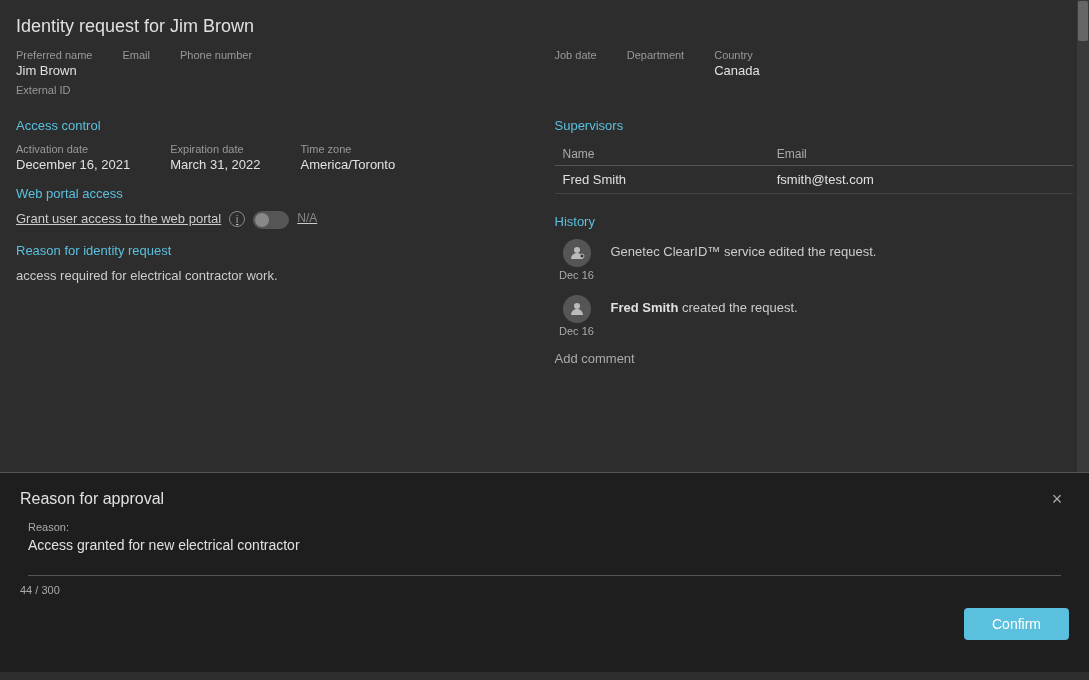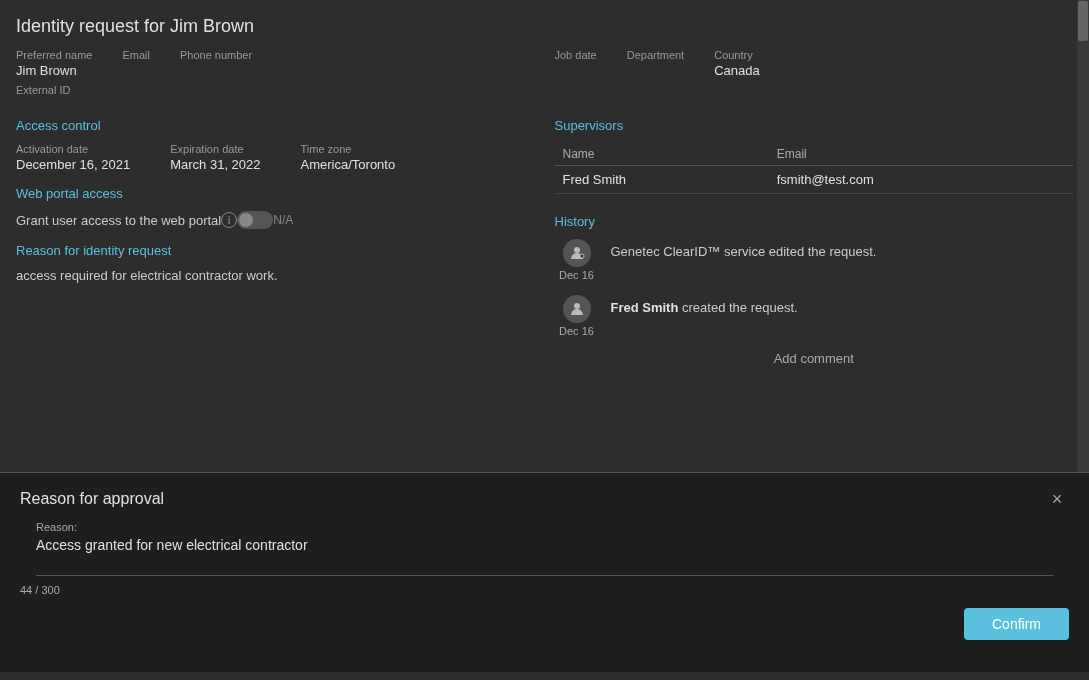--- a/index.html
+++ b/index.html
@@ -113,22 +113,24 @@
     .supervisors-table td {
       font-size: 13px;
       color: #e0e0e0;
       padding: 6px 8px;
       border-bottom: 1px solid #444;
     }
 
     
     .web-portal-row {
       display: flex;
-      align-items: center;
+      align-items: flex-start;
+      gap: 8px;
       margin-top: 4px;
+      text-decoration: underline;
     }
 
     .web-portal-label {
       font-size: 13px;
       color: #ccc;
     }
 
     .info-icon {
       display: inline-flex;
       align-items: center;
@@ -208,21 +210,21 @@
     }
 
     .history-text strong {
       color: #e0e0e0;
       font-weight: 600;
     }
 
     .add-comment {
       font-size: 13px;
       color: #aaa;
-      text-align: center;
+      text-align: left;
       cursor: pointer;
       margin-top: 10px;
     }
 
     .reason-section {
       margin-top: 14px;
     }
 
     .reason-text {
       font-size: 13px;
@@ -260,21 +262,21 @@
       color: #aaa;
       cursor: pointer;
       width: 24px;
       height: 24px;
       display: flex;
       align-items: center;
       justify-content: center;
     }
 
     .modal-body {
-      padding: 0 36px;
+      padding: 0 28px;
     }
 
     .reason-label {
       font-size: 11px;
       color: #aaa;
       margin-bottom: 4px;
     }
 
     .reason-textarea {
       width: 100%;

